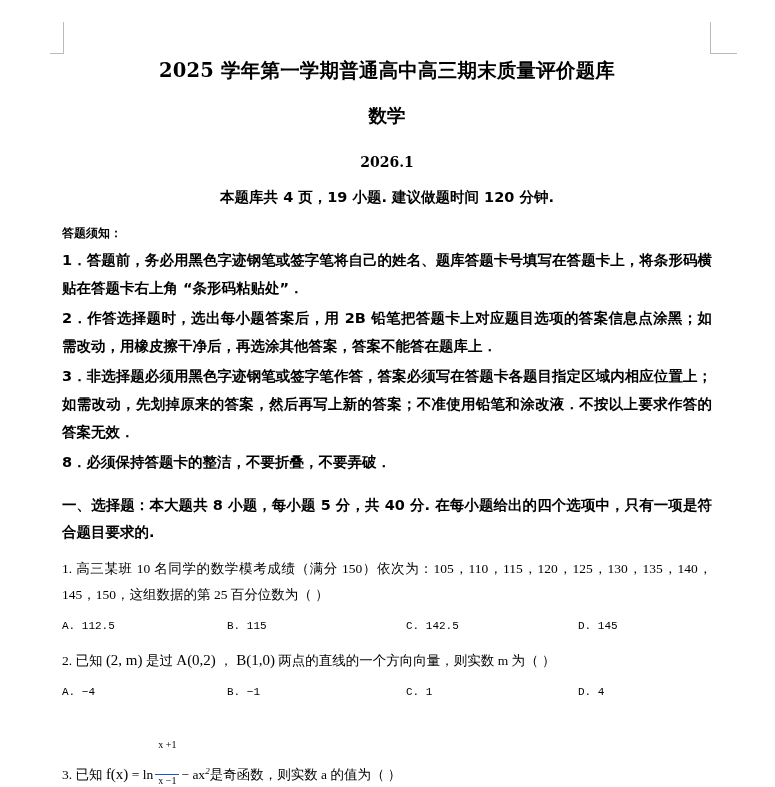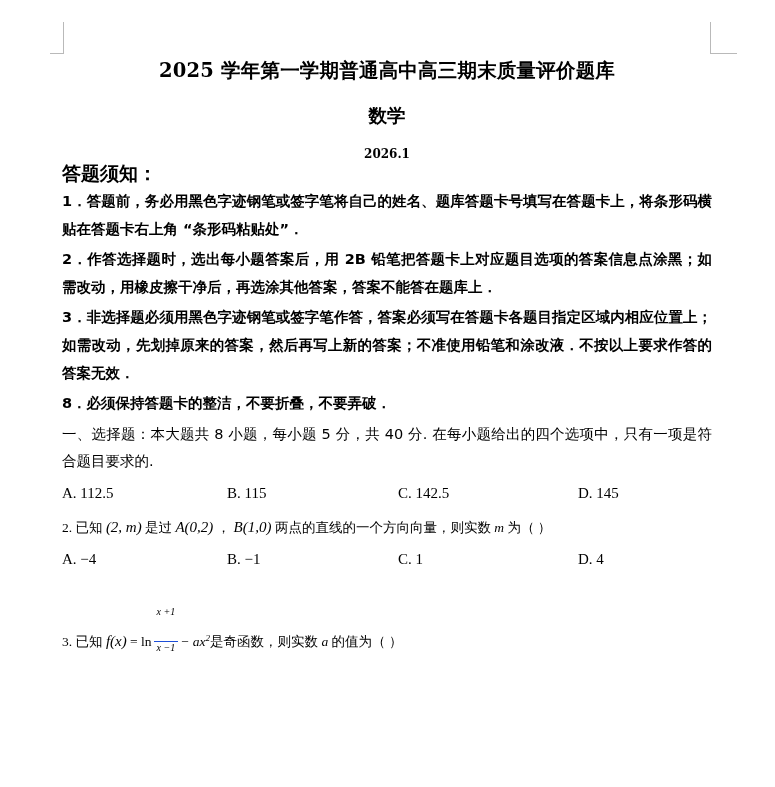--- a/index.html
+++ b/index.html
@@ -47,36 +47,37 @@
     font-family:"DejaVu Serif","Liberation Serif",serif;
     font-weight:bold;
     font-size:18.5px;
     margin-top:20px;
     line-height:24px;
   }
   .t-date{
     text-align:center;
     font-family:"DejaVu Serif","Liberation Serif",serif;
     font-weight:bold;
-    font-size:12px;
-    margin-top:17px;
+    font-size:14px;
+    margin-top:25px;
     line-height:18px;
   }
   .t-meta{
     text-align:center;
     font-family:"DejaVu Sans","Liberation Sans",sans-serif;
     font-weight:bold;
     font-size:14.5px;
     margin-top:16px;
     line-height:20px;
   }
   .notice-head{
     font-family:Liberation Serif, serif;
     font-weight:bold;
-    font-size:19px;
+    font-size:12px;
+    margin-top:15px;
     line-height:22px;
   }
   .notice-item{
     font-family:"DejaVu Sans","Liberation Sans",sans-serif;
     font-weight:bold;
     font-size:14.5px;
     line-height:28px;
     margin-top:2px;
     text-align:justify;
     text-justify:inter-ideograph;
@@ -84,52 +85,52 @@
   .sect-head{
     text-align:center;
     font-family:"DejaVu Sans","Liberation Sans",sans-serif;
     font-weight:bold;
     font-size:14.5px;
     margin-top:10px;
     line-height:24px;
   }
   .part-head{
     font-family:"DejaVu Sans","Liberation Sans",sans-serif;
-    font-weight:normal;
+    font-weight:bold;
     font-size:14.5px;
     line-height:27px;
-    margin-top:4px;
+    margin-top:16px;
     text-align:justify;
     text-justify:inter-ideograph;
   }
   .q{
     font-family:"Liberation Serif","DejaVu Serif",serif;
     font-size:13.5px;
     line-height:26px;
     margin-top:10px;
     text-align:justify;
     text-justify:inter-ideograph;
   }
   .q.tall{line-height:30px;margin-top:12px;}
   .opts{
     margin-top:7px;
-    font-family:Liberation Serif, serif;
-    font-size:15px;
+    font-family:Liberation Mono, monospace;
+    font-size:11px;
     line-height:22px;
     position:relative;
     height:22px;
   }
   .opt{position:absolute;top:0;white-space:nowrap;}
   .opt.a{left:0px;}
   .opt.b{left:165px;}
-  .opt.c{left:336px;}
+  .opt.c{left:344px;}
   .opt.d{left:516px;}
 
   
-  .mi{font-style:italic;font-family:"Liberation Serif","DejaVu Serif",serif;margin-top:24px;}
+  .mi{font-family:"Liberation Serif","DejaVu Serif",serif;margin-top:24px;}
   .mn{font-style:normal;}
   .paren{font-size:15px;}
   sup.ex{font-size:9px;vertical-align:super;font-style:italic;}
   .frac{
     display:inline-block;
     vertical-align:-0.48em;
     text-align:center;
     font-size:10px;
     margin:0 2px;
     line-height:1.12;
@@ -149,29 +150,35 @@
   <div class="crop crop-tr">
     <i class="v"></i>
     <i class="h"></i>
   </div>
 
   <div class="frame">
 
     <div class="t-title">2025 学年第一学期普通高中高三期末质量评价题库</div>
     <div class="t-subject">数学</div>
     <div class="t-date">2026.1</div>
+    <div class="t-meta">本题库共 4 页，19 小题. 建议做题时间 120 分钟.</div>
 
     <div class="notice-head">答题须知：</div>
     <div class="notice-item">1．答题前，务必用黑色字迹钢笔或签字笔将自己的姓名、题库答题卡号填写在答题卡上，将条形码横贴在答题卡右上角 “条形码粘贴处”．</div>
     <div class="notice-item">2．作答选择题时，选出每小题答案后，用 2B 铅笔把答题卡上对应题目选项的答案信息点涂黑；如需改动，用橡皮擦干净后，再选涂其他答案，答案不能答在题库上．</div>
     <div class="notice-item">3．非选择题必须用黑色字迹钢笔或签字笔作答，答案必须写在答题卡各题目指定区域内相应位置上；如需改动，先划掉原来的答案，然后再写上新的答案；不准使用铅笔和涂改液．不按以上要求作答的答案无效．</div>
     <div class="notice-item">8．必须保持答题卡的整洁，不要折叠，不要弄破．</div>
 
     <div class="part-head">一、选择题：本大题共 8 小题，每小题 5 分，共 40 分. 在每小题给出的四个选项中，只有一项是符合题目要求的.</div>
 
+    <div class="q">
+      <span>1.</span>
+      <span>高三某班 10 名同学的数学模考成绩（满分 150）依次为：105，110，115，120，125，130，135，140，</span>
+      <span>145，150，这组数据的第 25 百分位数为（      ）</span>
+    </div>
     <div class="opts">
       <span class="opt a">
         <span>A.</span>
         <span>112.5</span>
       </span>
       <span class="opt b">
         <span>B.</span>
         <span>115</span>
       </span>
       <span class="opt c">

